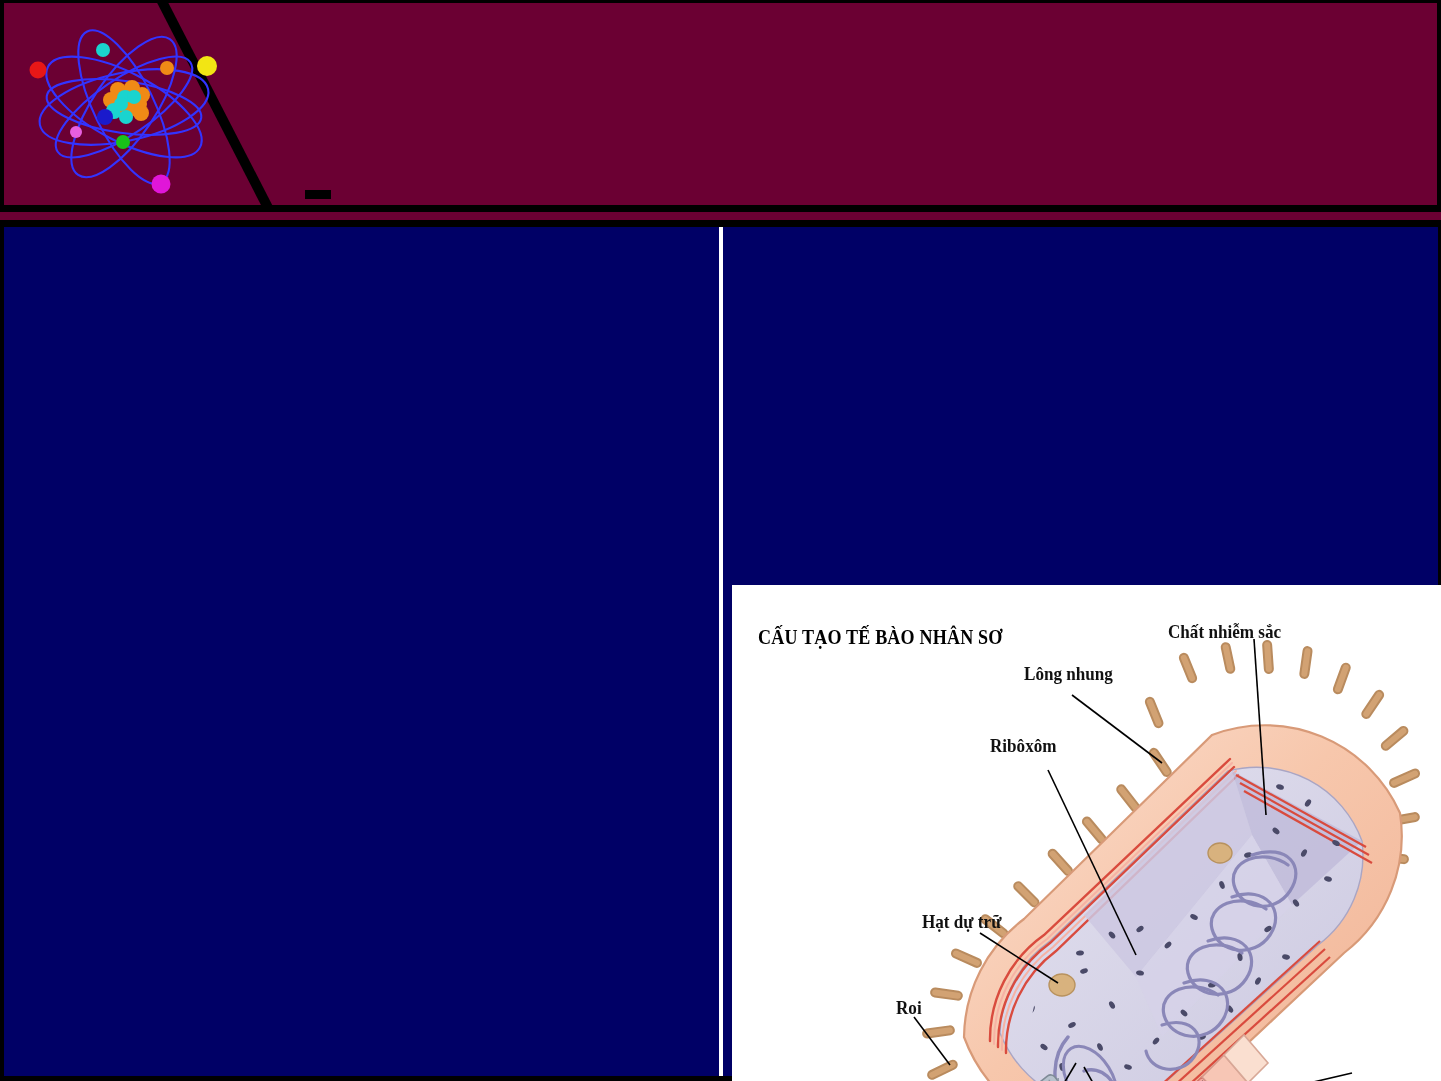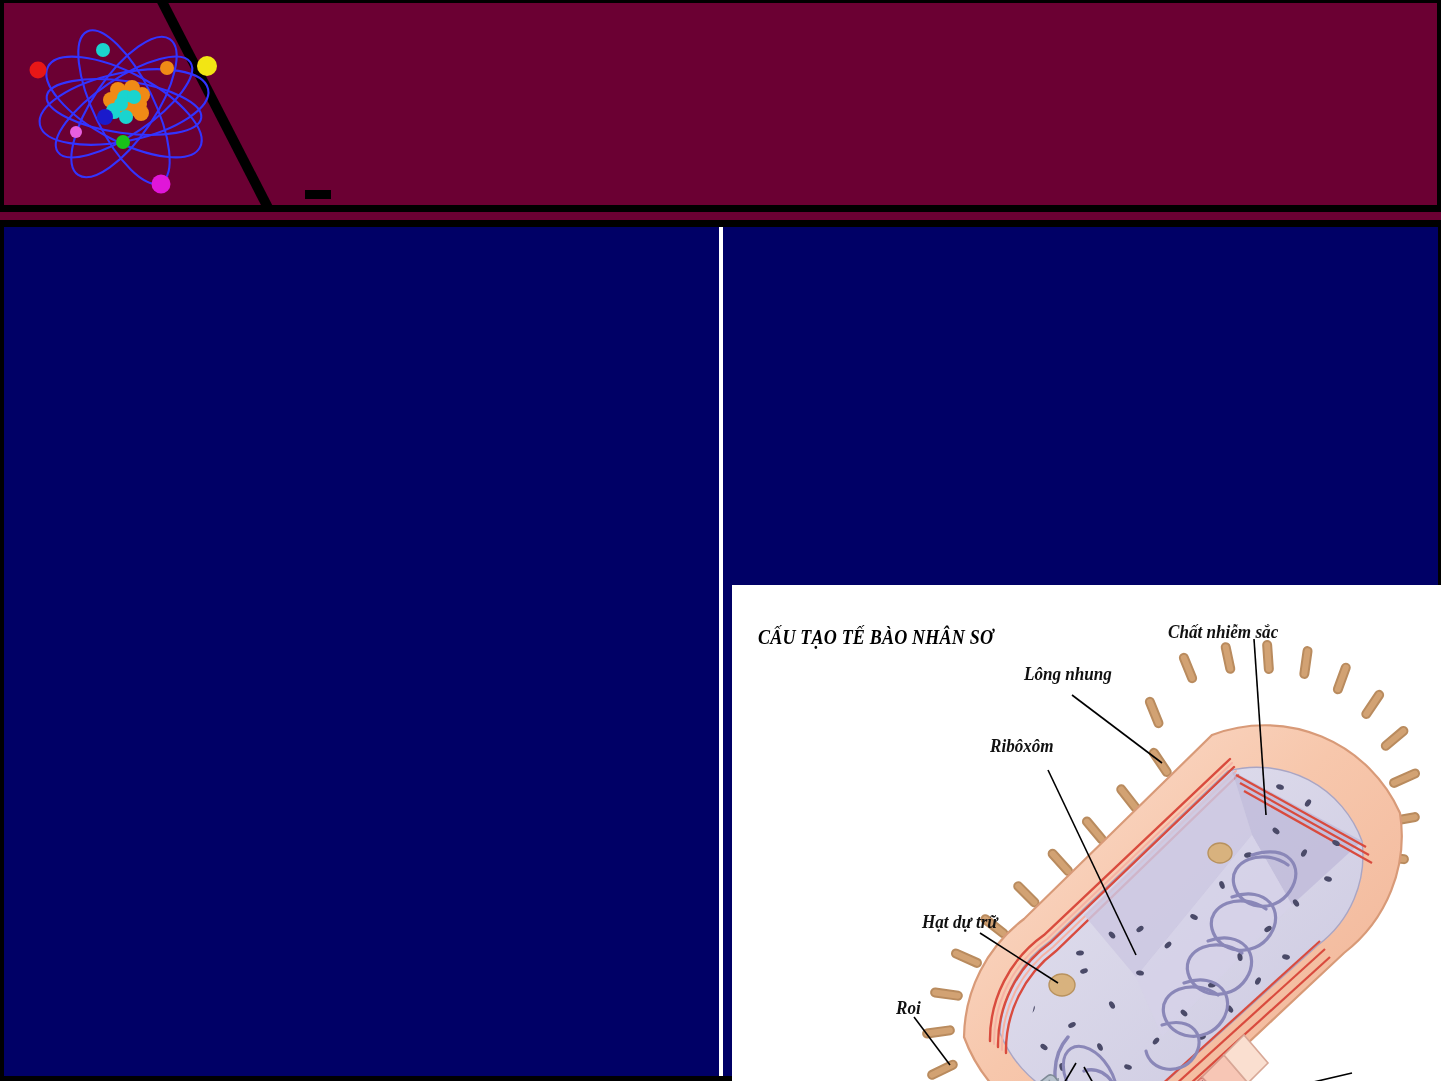--- a/index.html
+++ b/index.html
@@ -13,21 +13,20 @@
     overflow: hidden;
     font-family: "Liberation Serif", serif;
   }
 
   #slide {
     position: relative;
     width: 1441px;
     height: 1081px;
     background: #000000;
     overflow: hidden;
-    font-style: italic;
   }
 
   
   #header-banner {
     position: absolute;
     left: 0px;
     top: 0px;
     width: 1441px;
     height: 205px;
     background: #6b0033;

